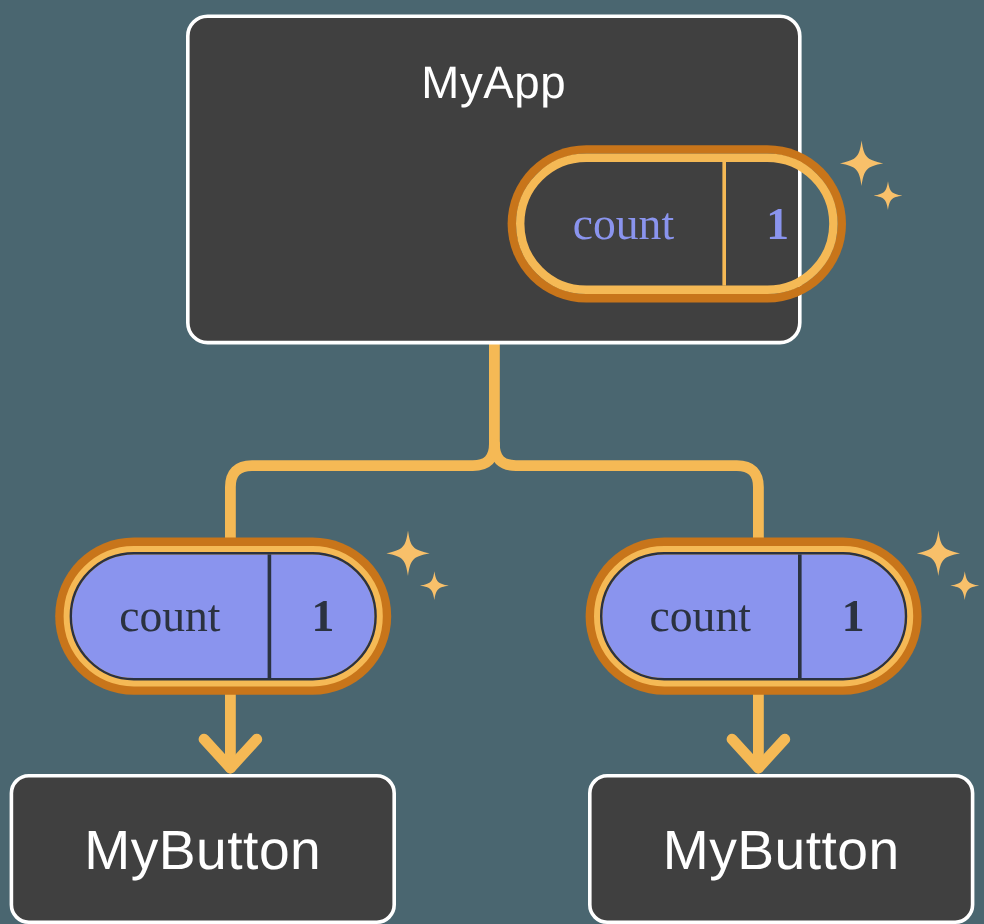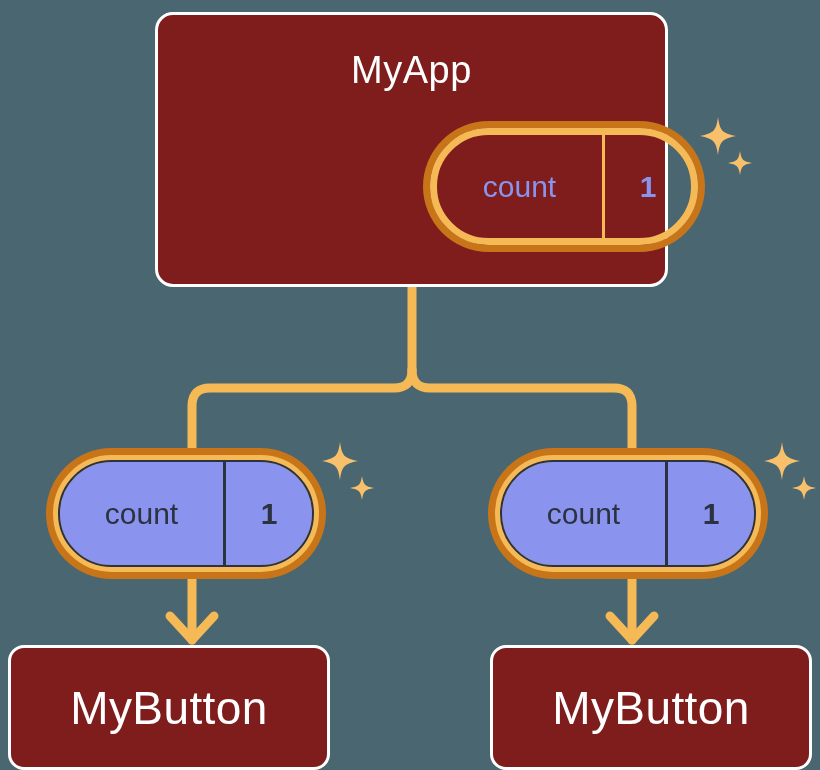--- a/index.html
+++ b/index.html
@@ -26,21 +26,21 @@
     top: 0;
     width: 820px;
     height: 770px;
     pointer-events: none;
   }
 
   
   .comp-card {
     position: absolute;
     box-sizing: border-box;
-    background: #7f1d1d;
+    background: #404040;
     border: 3px solid #ffffff;
     border-radius: 16px;
   }
   #myapp-card {
     left: 155px;
     top: 12px;
     width: 513px;
     height: 275px;
     border-radius: 18px;
   }
@@ -83,21 +83,22 @@
     align-items: stretch;
     border-radius: 999px;
     border: 7px solid #f5b955;
     box-shadow: 0 0 0 7px #c8751a;
   }
   .pill-key, .pill-val {
     display: flex;
     align-items: center;
     justify-content: center;
     box-sizing: border-box;
-    font-size: 30px;
+    font-size: 38px;
+    font-family: Liberation Serif, serif;
   }
   .pill-key { flex: 0 0 auto; }
   .pill-val { flex: 1 1 auto; }
 
   
   #pill-top {
     left: 272px;
     top: 113px;
     width: 268px;
     height: 117px;

